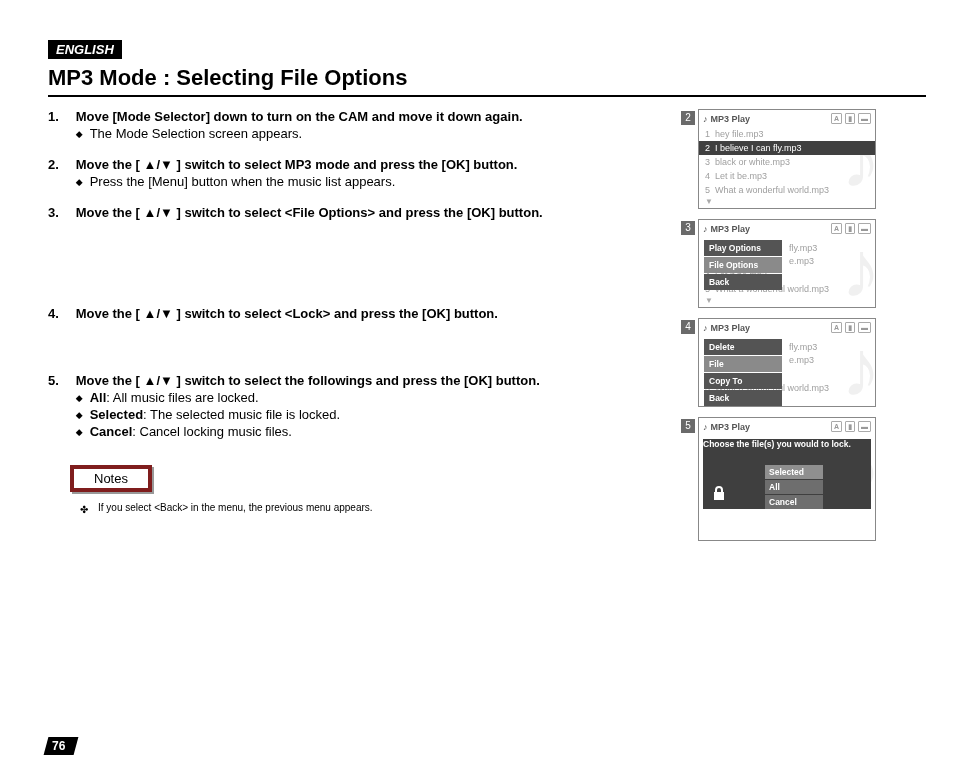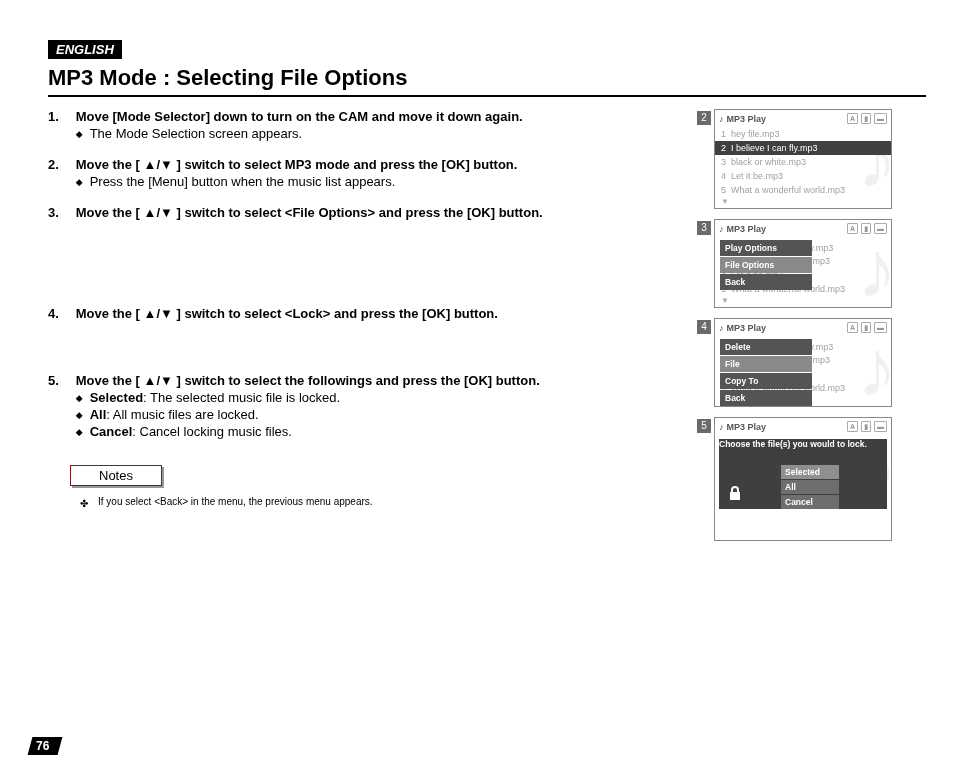--- a/index.html
+++ b/index.html
@@ -39,21 +39,20 @@
     font-size: 16px;
     padding: 3px 8px;
     margin-bottom: 6px;
   }
   .intro {
     font-size: 13px;
     margin-bottom: 10px;
   }
   .content-row {
     display: flex;
-    gap: 16px;
   }
   .steps-col {
     flex: 0 0 650px;
   }
   .screens-col {
     flex: 0 0 198px;
   }
   .step {
     margin-bottom: 16px;
     font-size: 13px;
@@ -82,43 +81,43 @@
     position: absolute;
     left: 0;
     font-size: 9px;
     top: 3px;
   }
   .notes-box {
     margin-top: 26px;
     margin-left: 22px;
   }
   .notes-label {
-    border: 1px solid #7f1d1d;
-    padding: 2px 28px;
+    border: 4px solid #7f1d1d;
+    padding: 2px 20px;
     font-size: 13px;
     display: inline-block;
     box-shadow: 2px 2px 0 #999;
     margin-bottom: 10px;
   }
   .note-item {
     font-size: 10px;
     padding-left: 28px;
     position: relative;
     margin-bottom: 6px;
   }
   .note-item::before {
     content: "✤";
     position: absolute;
     left: 10px;
     font-size: 10px;
     top: 2px;
   }
   .page-num {
     position: absolute;
-    left: 28px;
+    left: 44px;
     bottom: 22px;
     width: 34px;
     height: 22px;
   }
   .page-num-bg {
     position: absolute;
     width: 30px;
     height: 18px;
     background: #000;
     transform: skewX(-15deg);
@@ -209,21 +208,21 @@
   }
   .screen-body {
     position: relative;
     z-index: 1;
   }
   
   .menu-overlay {
     position: absolute;
     left: 5px;
     top: 20px;
-    width: 92px;
+    width: 78px;
     z-index: 2;
   }
   .menu-item {
     background: #545454;
     color: #fff;
     font-weight: bold;
     font-size: 8.5px;
     padding: 3px 5px;
     margin-bottom: 1px;
   }
@@ -304,22 +303,22 @@
           <span class="step-head">Move the [ ▲/▼ ] switch to select &lt;Lock&gt; and press the [OK] button.</span>
         </span>
       </div>
 
       <div style="height:36px"></div>
 
       <div class="step">
         <span class="step-num">5.</span>
         <span class="step-body">
           <span class="step-head">Move the [ ▲/▼ ] switch to select the followings and press the [OK] button.</span>
+          <div class="step-sub"><b>All</b>: All music files are locked.</div>
           <div class="step-sub"><b>Selected</b>: The selected music file is locked.</div>
-          <div class="step-sub"><b>All</b>: All music files are locked.</div>
           <div class="step-sub"><b>Cancel</b>: Cancel locking music files.</div>
         </span>
       </div>
 
       <div class="notes-box">
         <div class="notes-label">Notes</div>
         <div class="note-item">If you select &lt;Back&gt; in the menu, the previous menu appears.</div>
       </div>
 
     </div>

